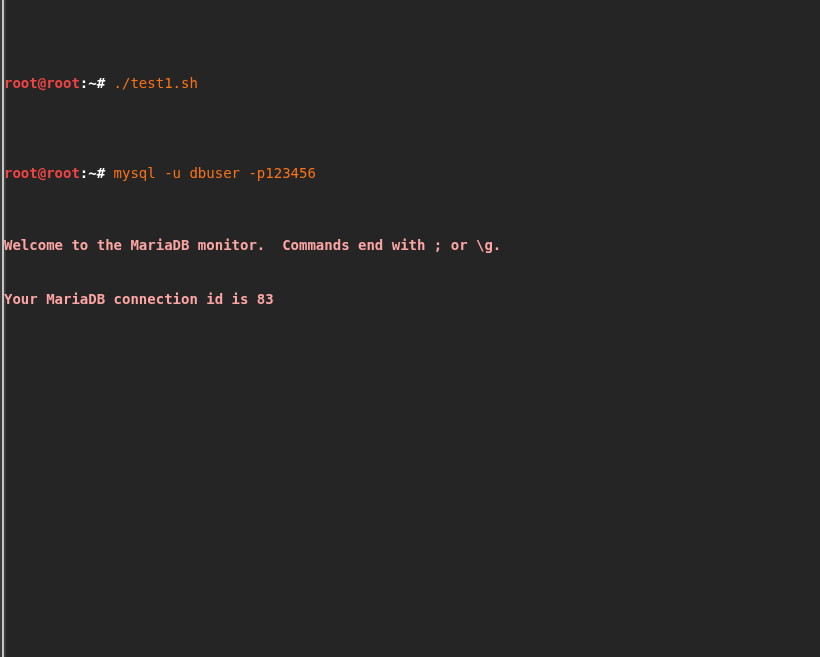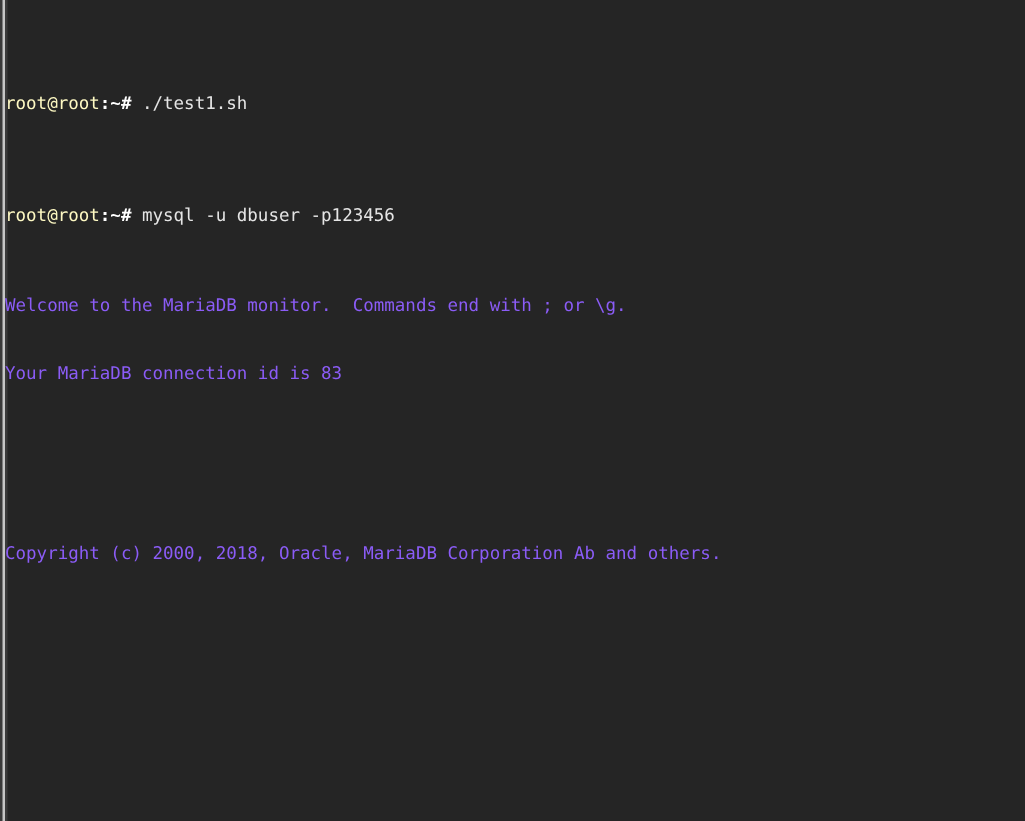--- a/index.html
+++ b/index.html
@@ -45,33 +45,33 @@
   }
   .line {
     height: 18px;
     white-space: pre;
     color: #d8d8d8;
   }
   .line.blank {
     height: 18px;
   }
   .bold {
-    font-weight: normal;
-    color: #8b5cf6;
+    font-weight: bold;
+    color: #fca5a5;
   }
   .prompt-user {
-    color: #fef9c3;
-    font-weight: normal;
+    color: #ef4444;
+    font-weight: bold;
   }
   .prompt-path {
     color: #ffffff;
     font-weight: bold;
   }
   .cmd {
-    color: #e5e5e5;
+    color: #f97316;
     font-weight: normal;
   }
 </style>
 </head>
 <body>
 
 <div id="terminal">
 
   <div id="scrollbar-track">
     <div id="scrollbar-thumb"></div>
@@ -83,21 +83,20 @@
     <div class="line"><span class="prompt-user">root@root</span><span class="prompt-path">:~# </span><span class="cmd">./test1.sh</span></div>
 
     
     <div class="line"><span class="prompt-user">root@root</span><span class="prompt-path">:~# </span><span class="cmd">mysql -u dbuser -p123456</span></div>
 
     <div class="line bold">Welcome to the MariaDB monitor.  Commands end with ; or \g.</div>
     <div class="line bold">Your MariaDB connection id is 83</div>
 
     <div class="line blank"></div>
 
-    <div class="line bold">Copyright (c) 2000, 2018, Oracle, MariaDB Corporation Ab and others.</div>
 
     <div class="line blank"></div>
 
 
     
 
     
     
 
     

